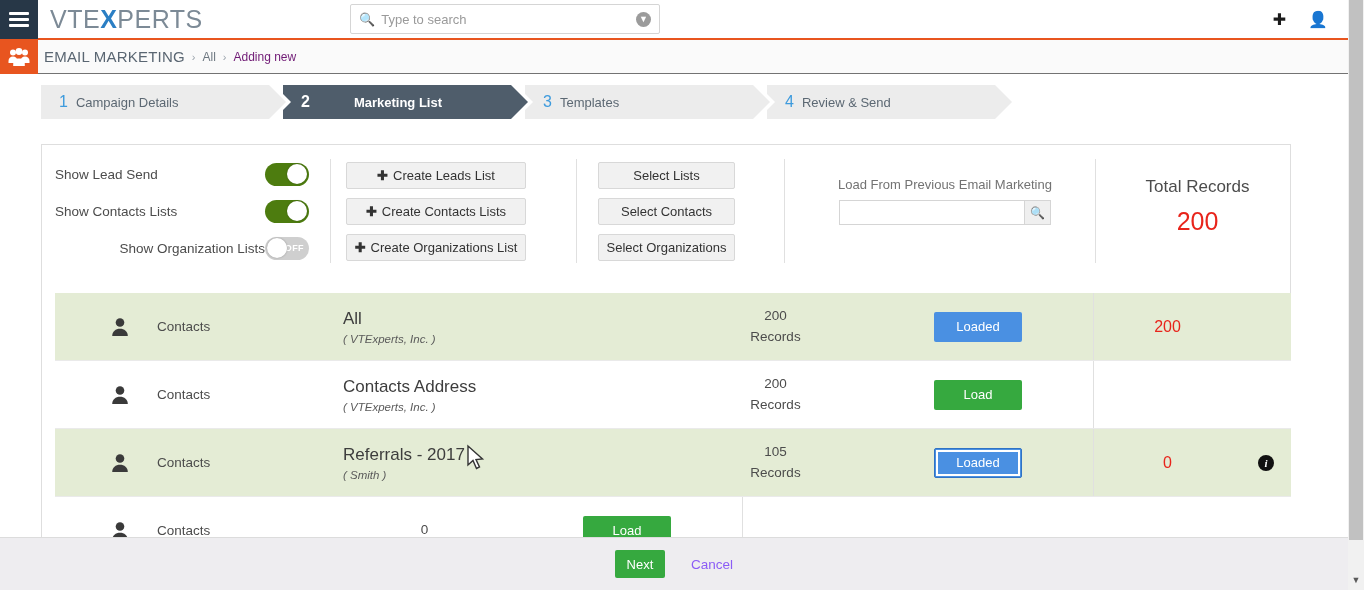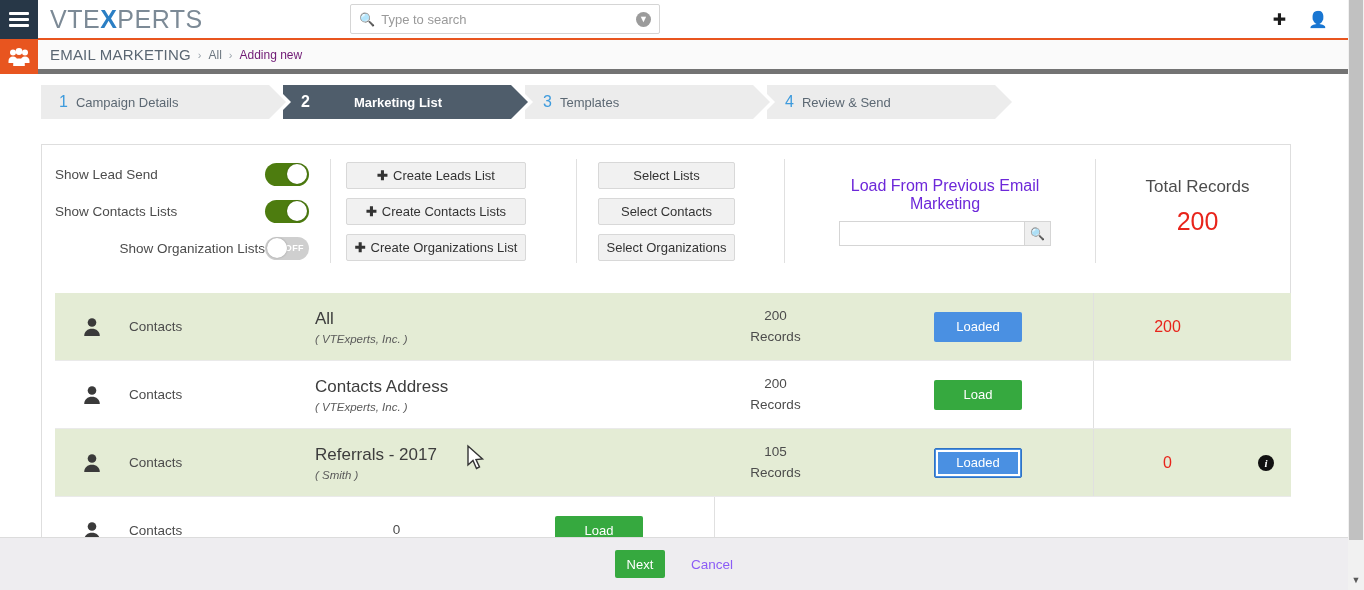--- a/index.html
+++ b/index.html
@@ -52,22 +52,22 @@
   
   .left-rail {
     position: absolute; left: 0; top: 40px; width: 38px; height: 34px;
     background: #e8551f; display: flex; align-items: center; justify-content: center;
     cursor: pointer;
   }
 
   
   .crumbbar {
     position: absolute; left: 38px; top: 40px; width: 1310px; height: 34px;
-    background: #fafafa; border-bottom: 5px solid #737373;
-    display: flex; align-items: center; padding-left: 12px; gap: 7px;
+    background: #fafafa; border-bottom: 1px solid #737373;
+    display: flex; align-items: center; padding-left: 6px; gap: 7px;
   }
   .crumb-main {
     font-size: 15px; color: #5a6672; letter-spacing: .2px;
     text-transform: uppercase; font-weight: 400;
   }
   .crumb-sep { color: #9aa3ab; font-size: 11px; }
   .crumb-link { font-size: 12px; color: #6d7780; cursor: pointer; }
   .crumb-cur { font-size: 12px; color: #701a75; }
 
   
@@ -131,41 +131,41 @@
     border: 1px solid #d8d8d8; border-radius: 2px;
     font-size: 13px; color: #333; cursor: pointer;
     font-family: "Liberation Sans", sans-serif;
     display: flex; align-items: center; justify-content: center;
   }
   .btn-gray .plus { font-weight: 700; margin-right: 5px; font-size: 13px; }
   .btn-create { left: 304px; width: 180px; }
   .btn-select { left: 556px; width: 137px; }
 
   .loadprev { position: absolute; left: 778px; top: 32px; width: 250px; text-align: center; }
-  .loadprev-title { font-size: 16px; color: #6d28d9; margin-bottom: 8px; }
+  .loadprev-title { font-size: 13px; color: #737373; margin-bottom: 8px; }
   .loadprev-inputwrap { display: flex; justify-content: center; }
   .loadprev-input {
     width: 185px; height: 25px; border: 1px solid #d5d5d5; border-right: none;
     outline: none; font-size: 13px; padding: 0 6px; background: #fff;
     font-family: "Liberation Sans", sans-serif;
   }
   .loadprev-btn {
     width: 27px; height: 25px; background: #efefef; border: 1px solid #d5d5d5;
     cursor: pointer; display: flex; align-items: center; justify-content: center;
     font-size: 12px; color: #444;
   }
   .totals { position: absolute; left: 1068px; top: 32px; width: 175px; text-align: center; }
   .totals-title { font-size: 17px; color: #4c4c4c; }
   .totals-num { font-size: 25px; color: #e8241b; margin-top: 10px; }
 
   
   .list { position: absolute; left: 13px; top: 148px; width: 1236px; }
   .lrow {
     position: relative; height: 68px; display: flex; align-items: center;
-    background: #ffffff; border-bottom: 1px solid #eaeaea;
+    background: #ffffff; border-bottom: 1px solid #eaeaea; padding-left: 28px;
   }
   .lrow.sel { background: #e4ecd5; }
   .lrow .c-icon { width: 74px; display: flex; justify-content: center; }
   .lrow .c-type { width: 180px; font-size: 13.5px; color: #4c4c4c; }
   .lrow .c-name { flex: 1; padding-left: 6px; }
   .lrow .nm { font-size: 17px; color: #3d3d3d; line-height: 1.25; }
   .lrow .sub { font-size: 11.5px; color: #5a5a5a; font-style: italic; margin-top: 3px; }
   .lrow .c-count { width: 175px; text-align: center; font-size: 13.5px; color: #4c4c4c; line-height: 1.5; }
   .lrow .c-btn { width: 230px; display: flex; justify-content: center; }
   .lrow .c-res {

